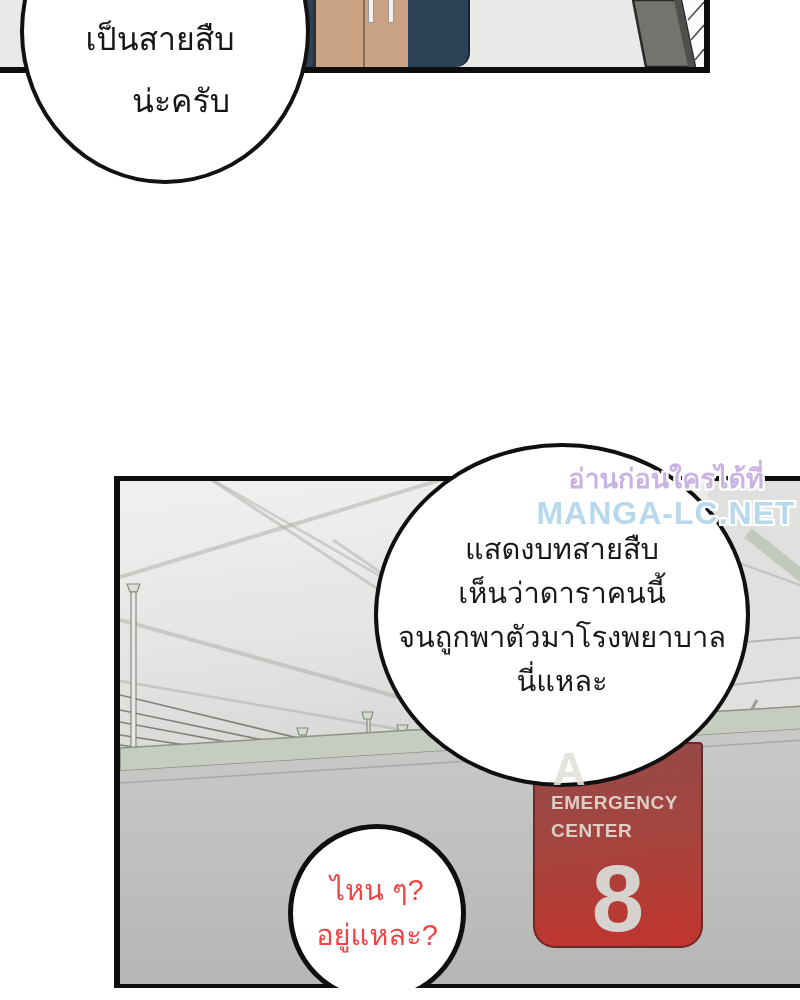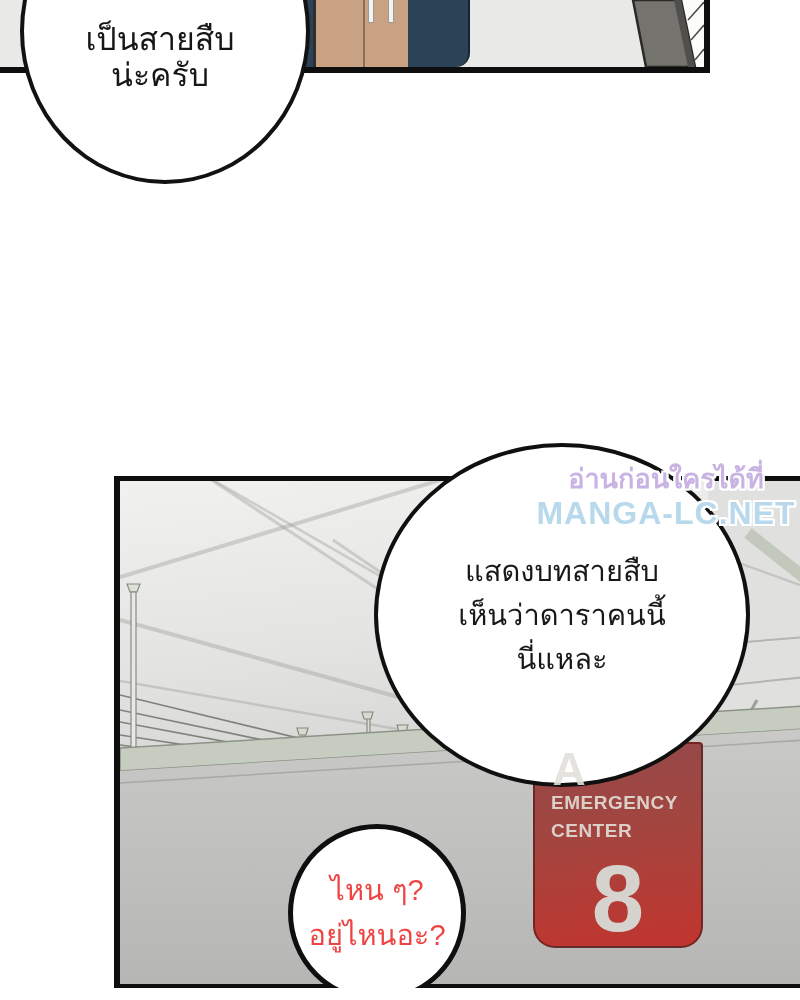--- a/index.html
+++ b/index.html
@@ -18,21 +18,21 @@
   .navy-right{position:absolute;left:408px;top:0;width:60px;height:67px;background:#2c4257;
               border-right:2px solid #17232f;border-radius:0 0 14px 0;}
   .corner-svg{position:absolute;left:600px;top:0;}
 
   
   .top-bubble{position:absolute;left:20px;top:-122px;width:282px;height:298px;background:#ffffff;
               border:4px solid #121212;border-radius:50%;z-index:5;}
   .top-bubble-text{position:absolute;left:0;top:0;width:320px;z-index:6;text-align:center;
                    font-size:32px;color:#161616;}
   .top-bubble-text .tl{position:absolute;width:320px;left:0;line-height:38px;}
-  .tl.l1{top:-32px;} .tl.l2{top:20px;} .tl.l3{top:56px;}
+  .tl.l1{top:-32px;} .tl.l2{top:20px;} .tl.l3{top:82px;padding-left:21px;}
 
   
   .main-panel{position:absolute;left:114px;top:476px;width:692px;height:514px;box-sizing:border-box;
               border-left:6px solid #0e0e0e;border-top:5px solid #0e0e0e;border-bottom:6px solid #0e0e0e;
               background:#e4e4e2;z-index:1;}
   .scene-svg{position:absolute;left:0;top:0;}
 
   
   .sign{position:absolute;left:533px;top:742px;width:170px;height:206px;z-index:3;
         background:linear-gradient(172deg,#93494a 0%,#a4453f 45%,#c2342e 100%);
@@ -161,28 +161,29 @@
 
   <div class="sign">
     <div class="sign-line1">EMERGENCY</div>
     <div class="sign-line2">CENTER</div>
     <div class="sign-number">8</div>
   </div>
 
   <div class="big-bubble">
     <div class="bl">แสดงบทสายสืบ</div>
     <div class="bl">เห็นว่าดาราคนนี้</div>
+    <div class="bl">จนถูกพาตัวมาโรงพยาบาล</div>
     <div class="bl">นี่แหละ</div>
   </div>
 
   <div class="ghost-letter">A</div>
 
   <div class="watermark">
     <div class="wm1">อ่านก่อนใครได้ที่</div>
     <div class="wm2">MANGA-LC.NET</div>
   </div>
 
   <div class="small-bubble">
     <div class="sl">ไหน ๆ?</div>
-    <div class="sl">อยู่ไหนอะ?</div>
+    <div class="sl">อยู่แหละ?</div>
   </div>
 
 </div>
 
 </body></html>

